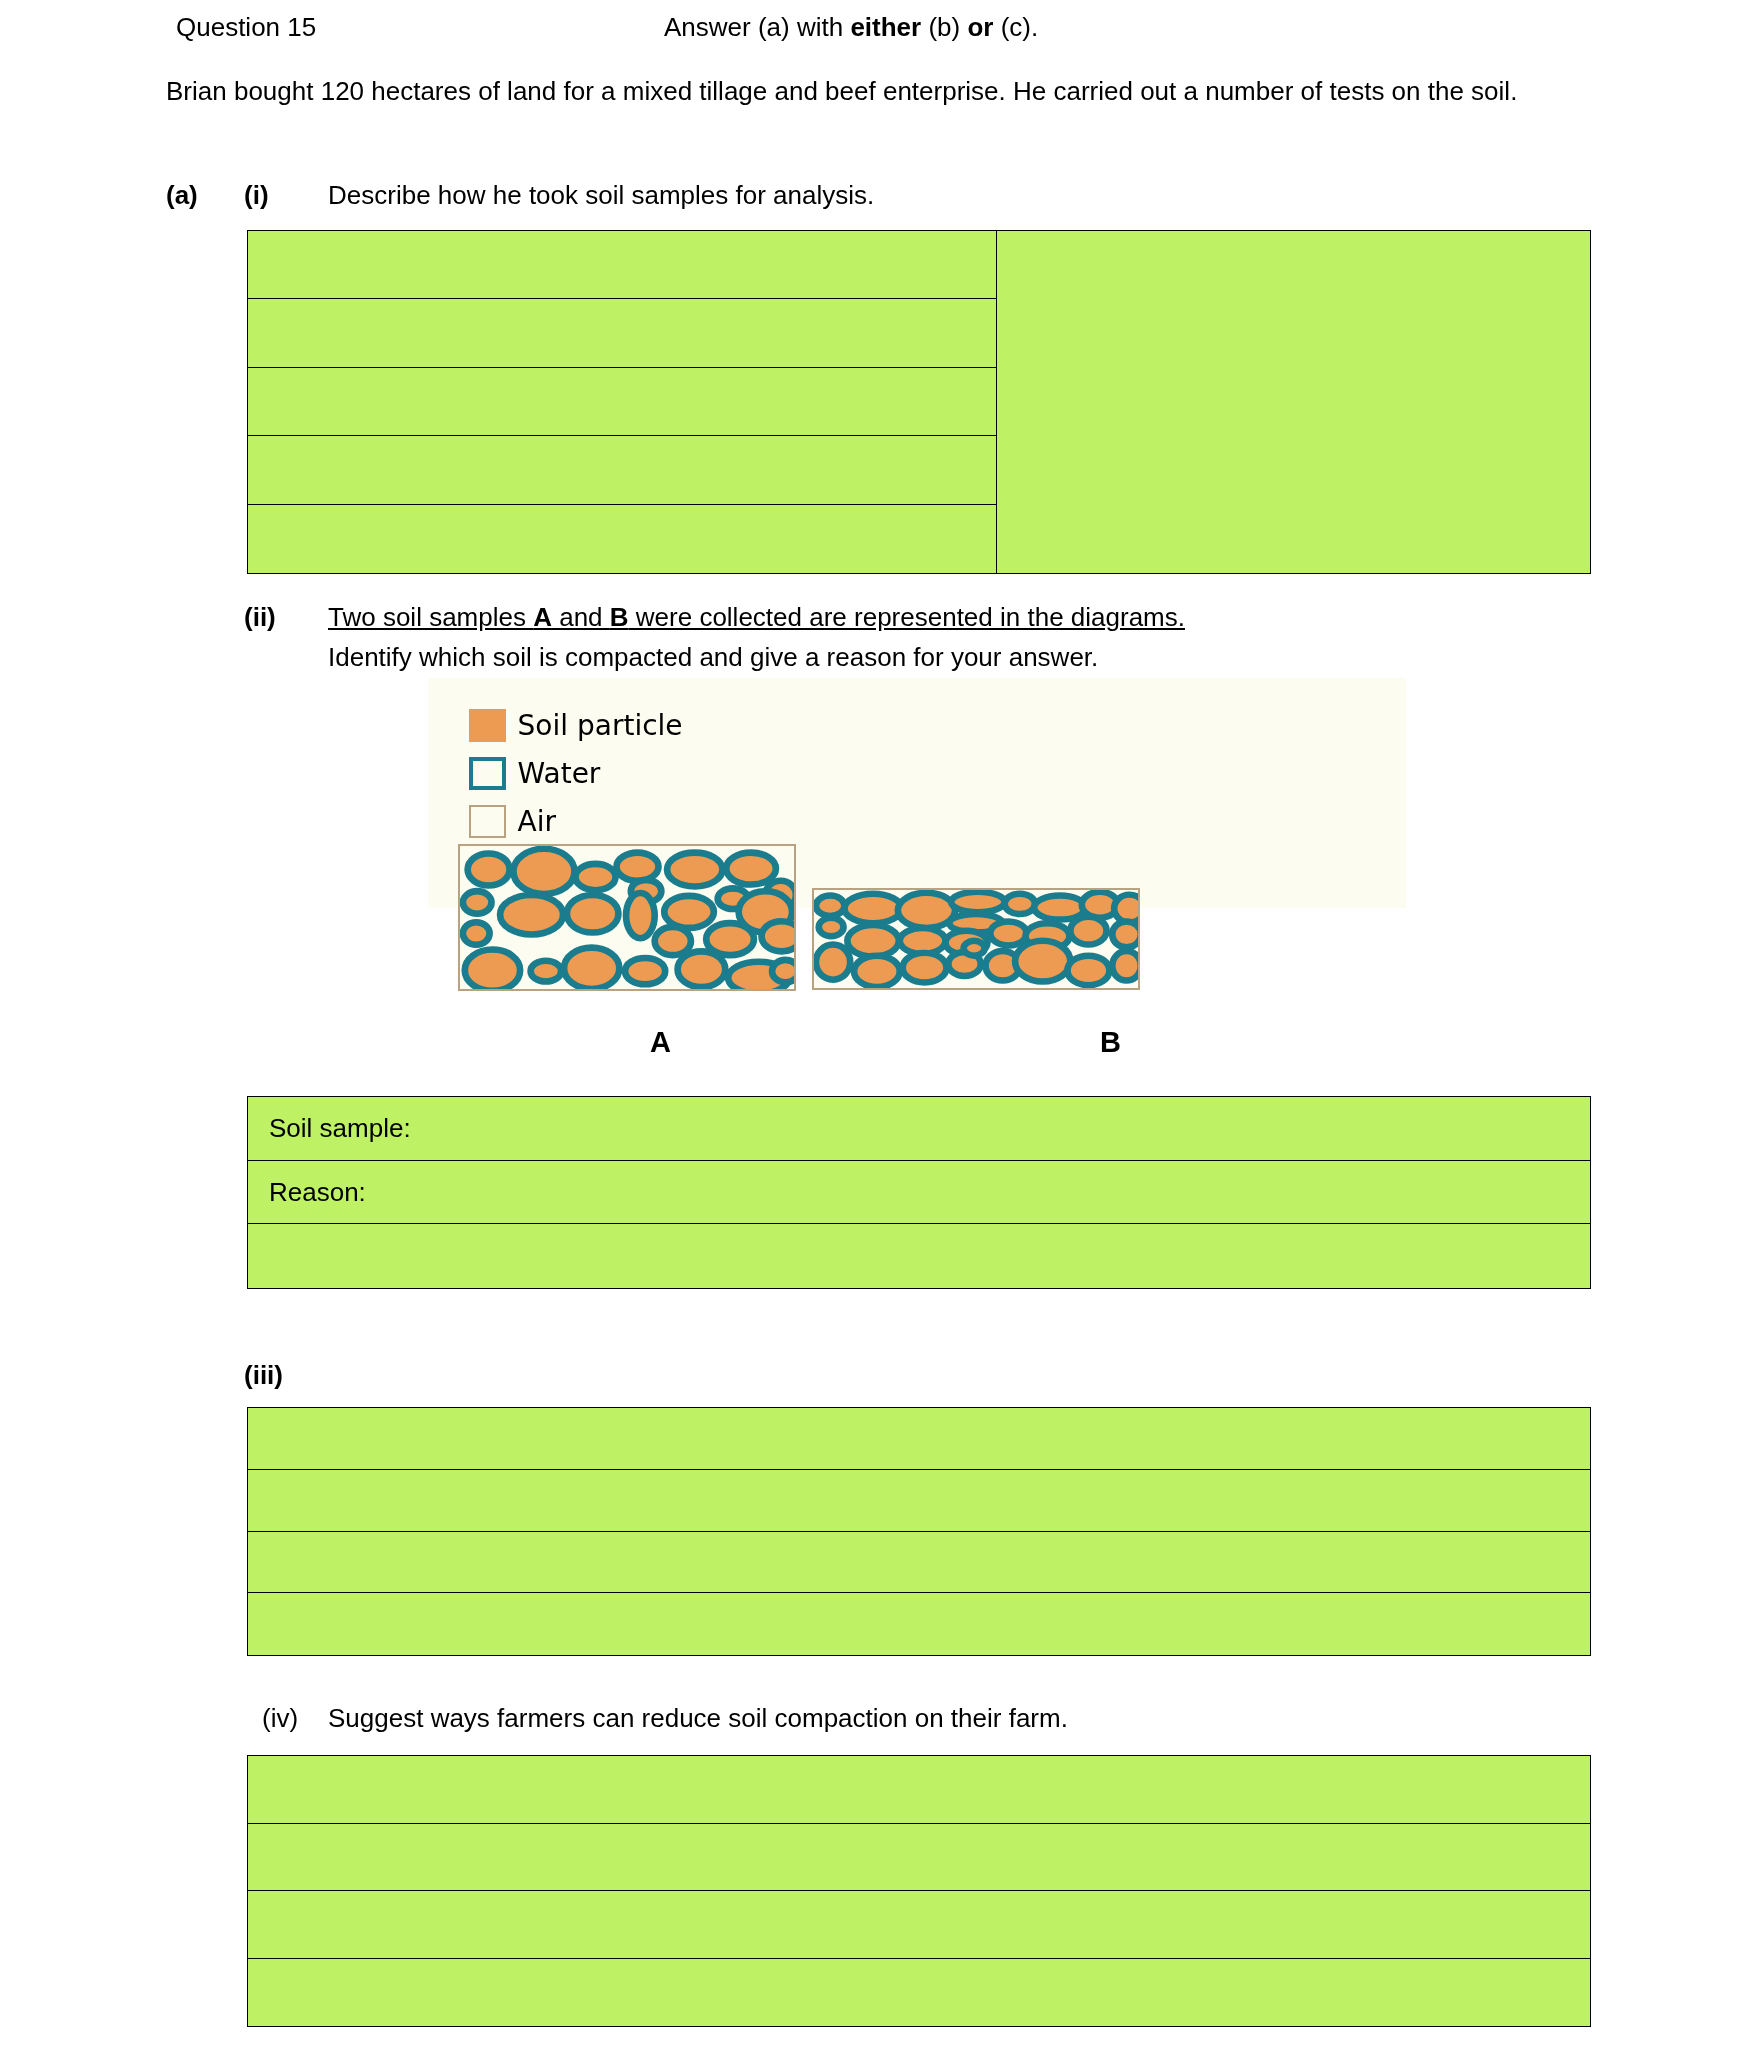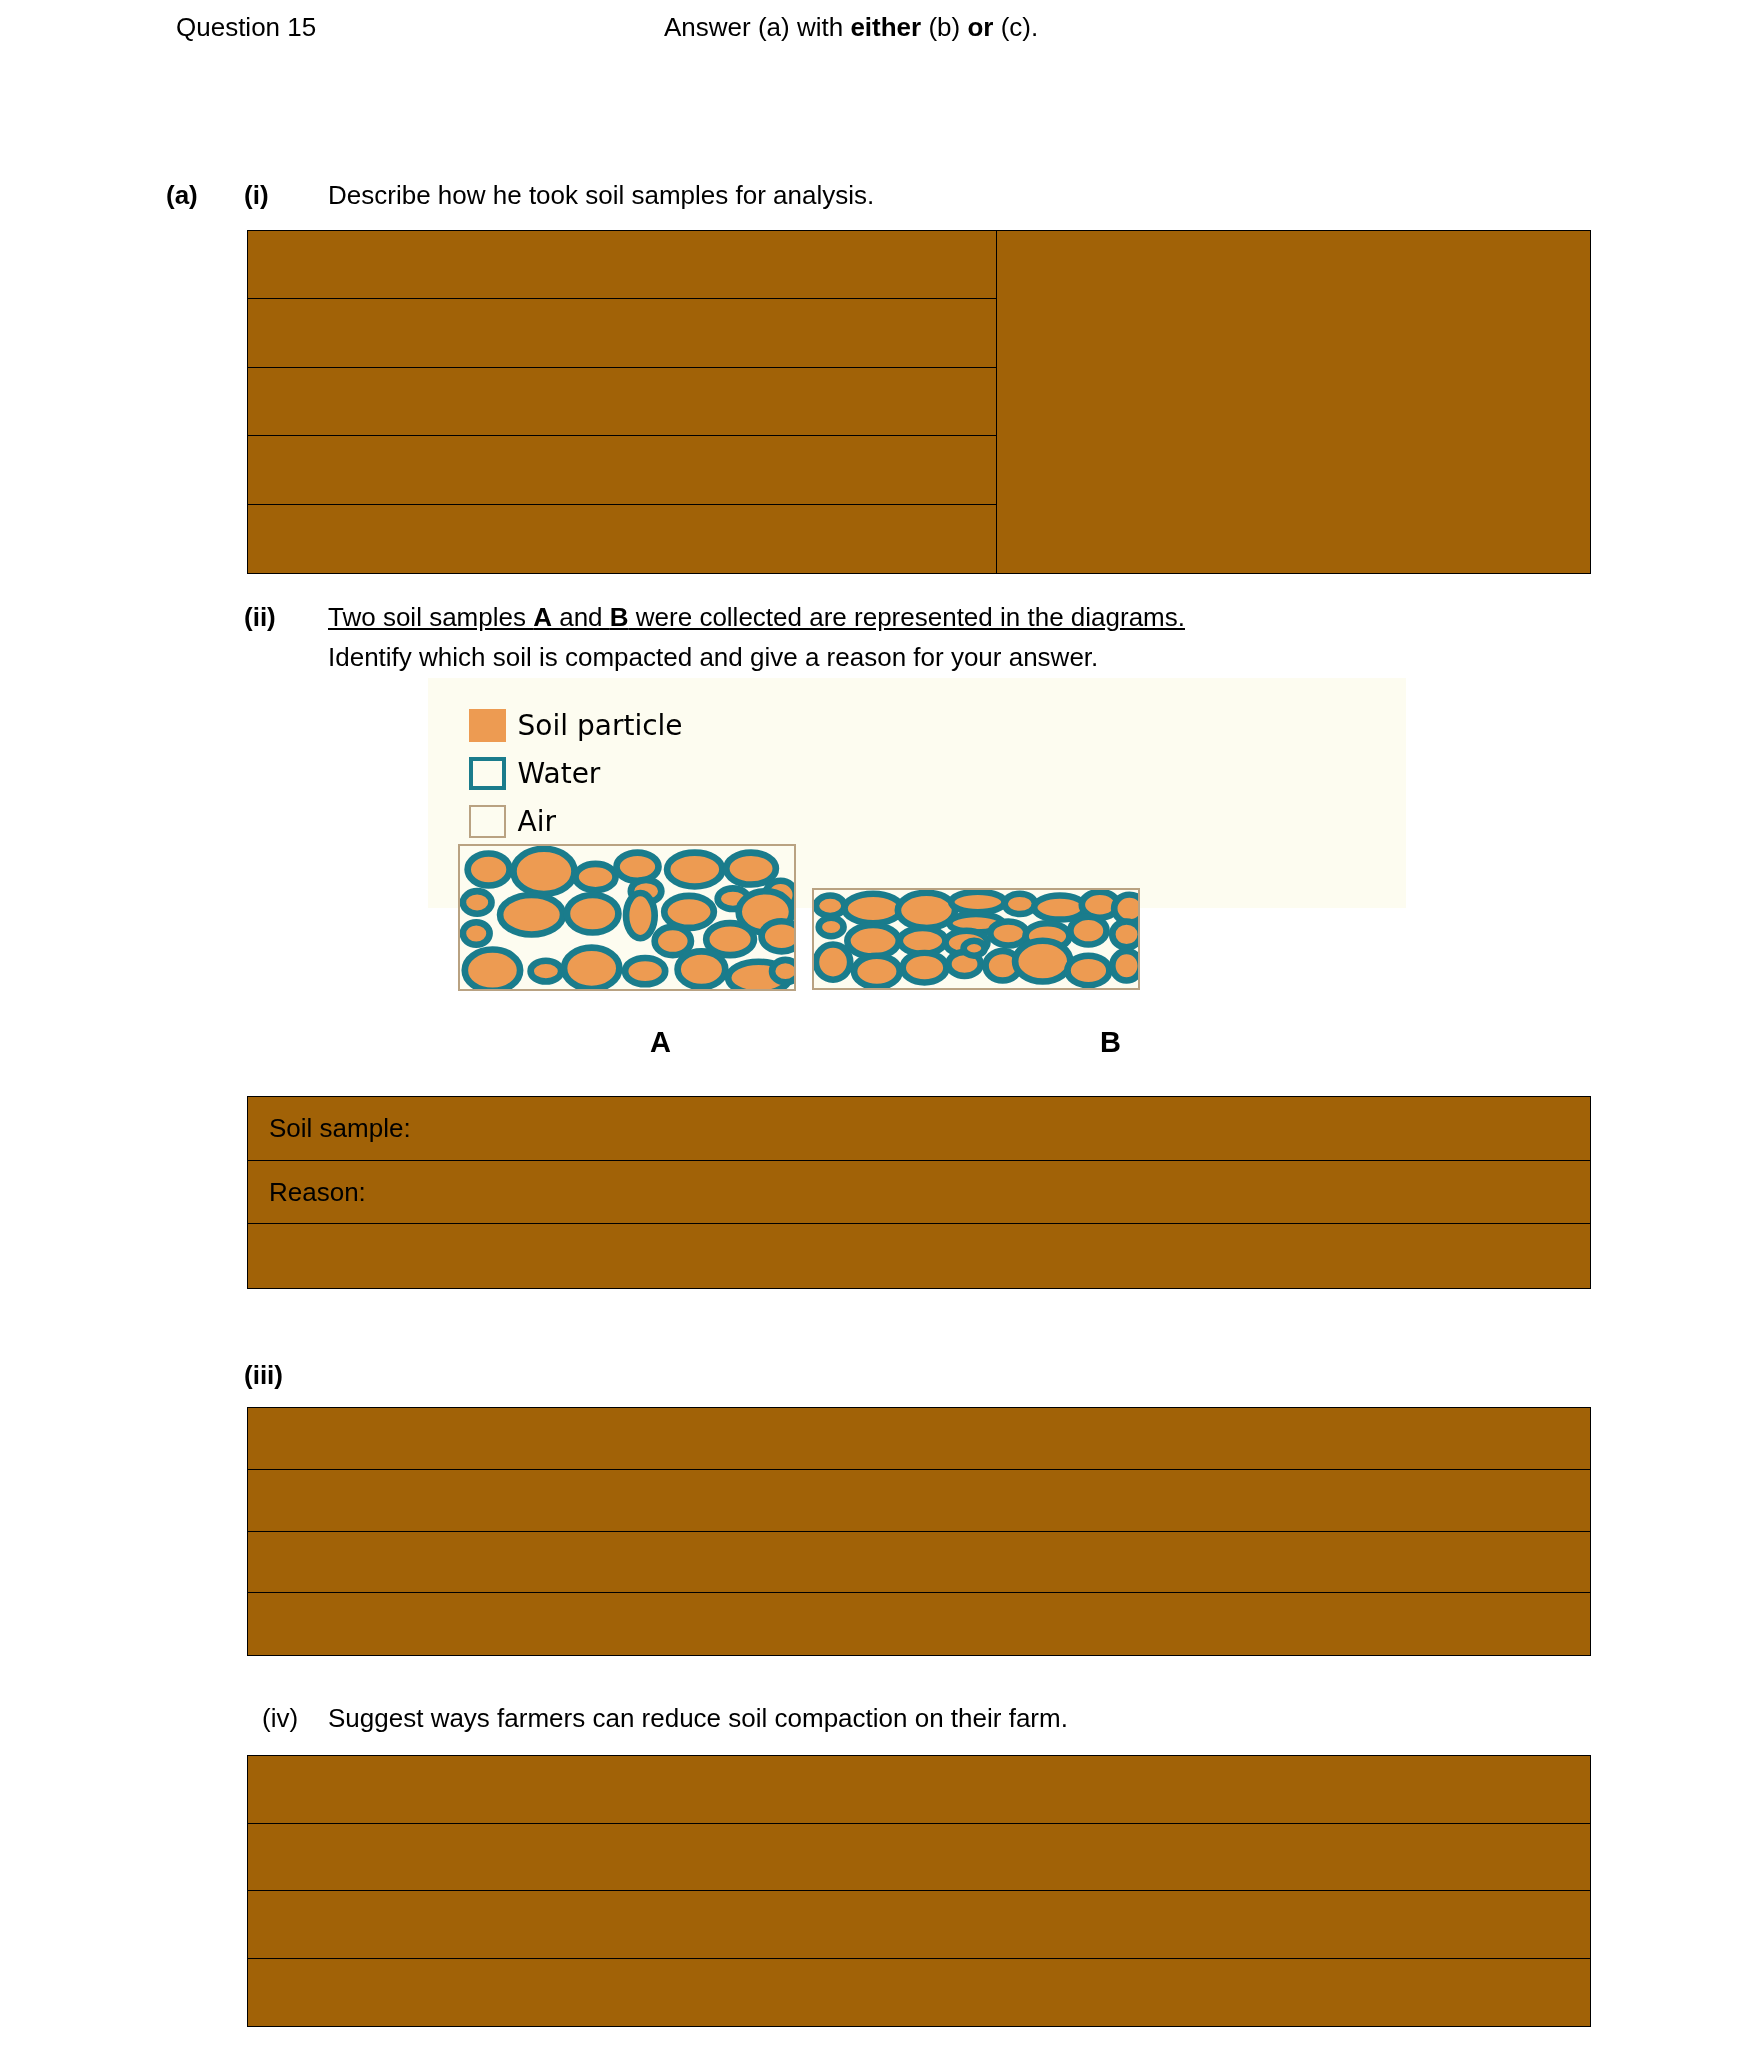--- a/index.html
+++ b/index.html
@@ -53,21 +53,21 @@
 
   
   #part-a-label  { left: 166px; top: 176px; font-weight: bold; }
   #part-ai-label { left: 244px; top: 176px; font-weight: bold; }
   #part-ai-text  { left: 328px; top: 176px; }
 
   
   .ans-table {
     position: absolute;
     border: 1.9px solid #000;
-    background: #a16207;
+    background: #bef264;
     box-sizing: border-box;
     display: flex;
   }
   .ans-col-left {
     display: flex;
     flex-direction: column;
     box-sizing: border-box;
   }
   .ans-col-right {
     flex: 1 1 auto;
@@ -216,20 +216,21 @@
 </style>
 </head>
 <body>
 
 <div class="page">
 
   <div class="txt bold" id="question-title">Question 15</div>
 
   <div class="txt" id="answer-instruction"><span>Answer (a) with </span><span class="bold">either</span><span> (b) </span><span class="bold">or</span><span> (c).</span></div>
 
+  <div class="txt" id="intro-para">Brian bought 120 hectares of land for a mixed tillage and beef enterprise. He carried out a number of tests on the soil.</div>
 
   <div class="txt" id="part-a-label">(a)</div>
   <div class="txt" id="part-ai-label">(i)</div>
   <div class="txt" id="part-ai-text">Describe how he took soil samples for analysis.</div>
 
   <div class="ans-table" id="answer-table-ai">
     <div class="ans-col-left">
       <div class="ans-line"></div>
       <div class="ans-line"></div>
       <div class="ans-line"></div>

